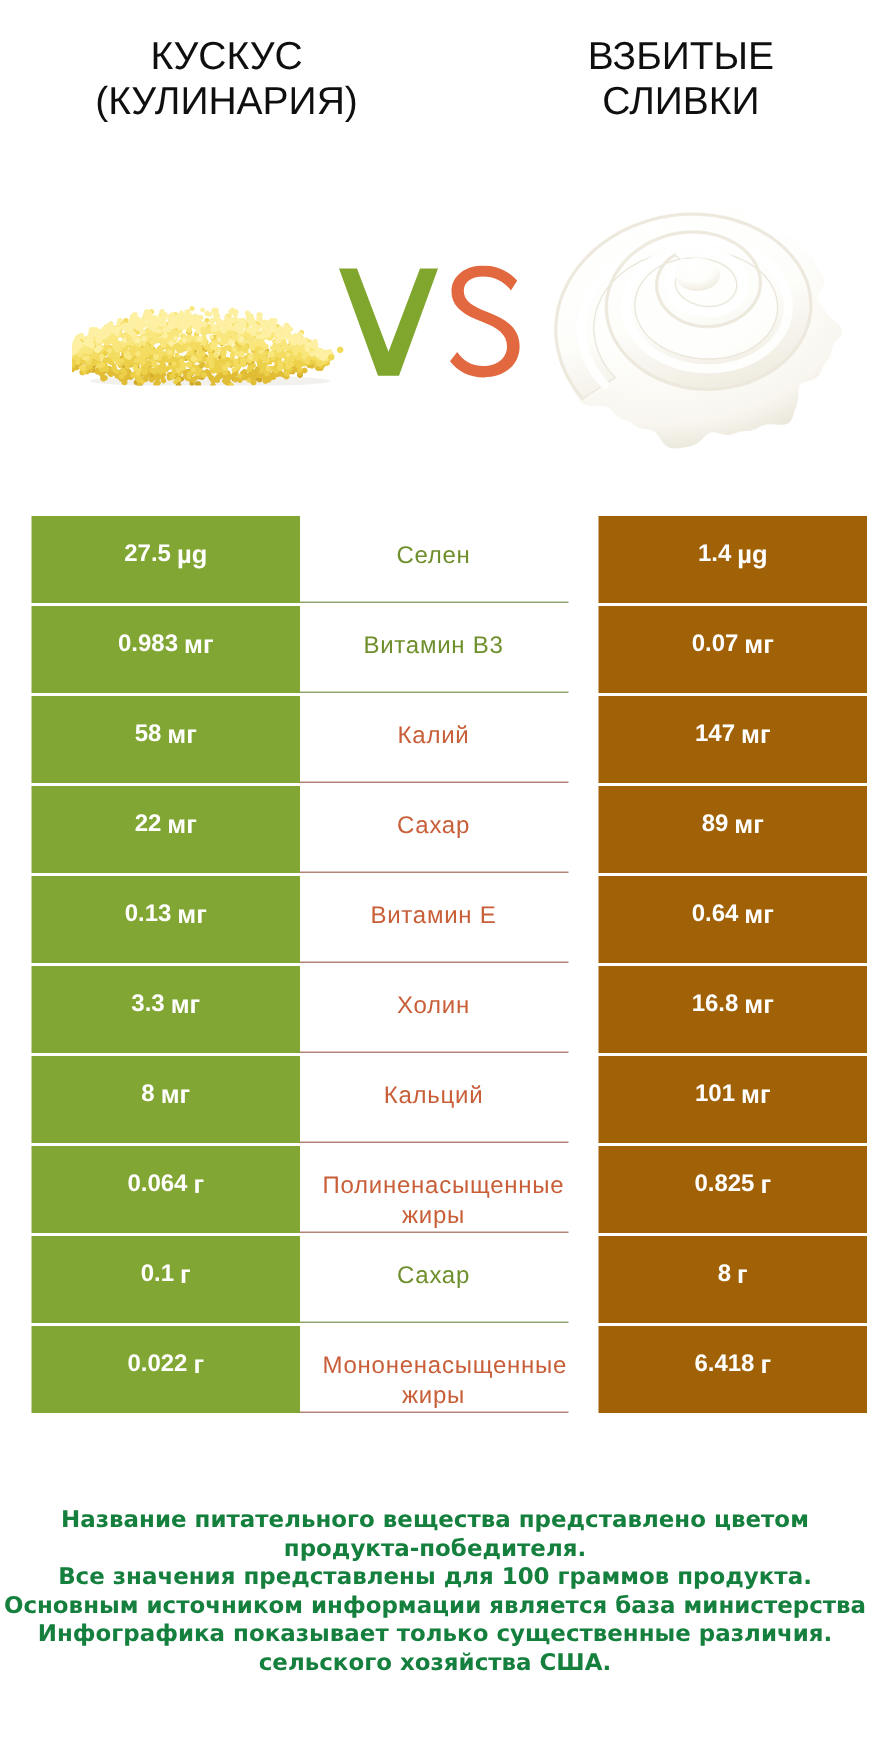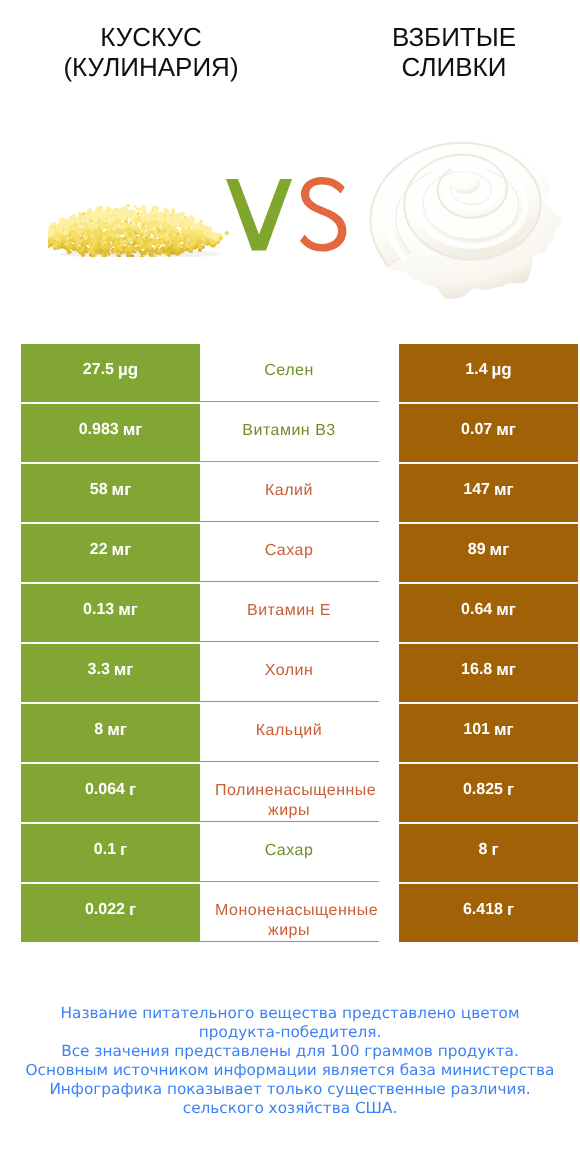--- a/index.html
+++ b/index.html
@@ -40,21 +40,21 @@
             text-align:center;line-height:20px;display:block;position:absolute;}
   .cell.mid > span{position:absolute;left:15px;width:148px;top:50%;letter-spacing:0.5px;
                    margin-top:-12px;text-align:center;display:block;}
   .cell.mid.green{color:#6f8f2c;border-bottom:1px solid #93a36f;}
   .cell.mid.orange{color:#c85f38;border-bottom:1px solid #b58478;}
   .cell .unit{font-size:17px;margin-left:4px;font-weight:700;}
 
   
   .footer{position:absolute;left:0;top:1004px;width:580px;text-align:center;
           font-family:"DejaVu Sans",sans-serif;
-          font-size:15.3px;line-height:18.9px;color:#3b82f6;}
+          font-size:15.3px;line-height:18.9px;color:#15803d;font-weight:bold;}
   .footer p{margin:0;}
 </style>
 </head>
 <body>
 
 <div class="page">
 
   <div class="title left">
     <span>КУСКУС</span><br>
     <span>(КУЛИНАРИЯ)</span>

